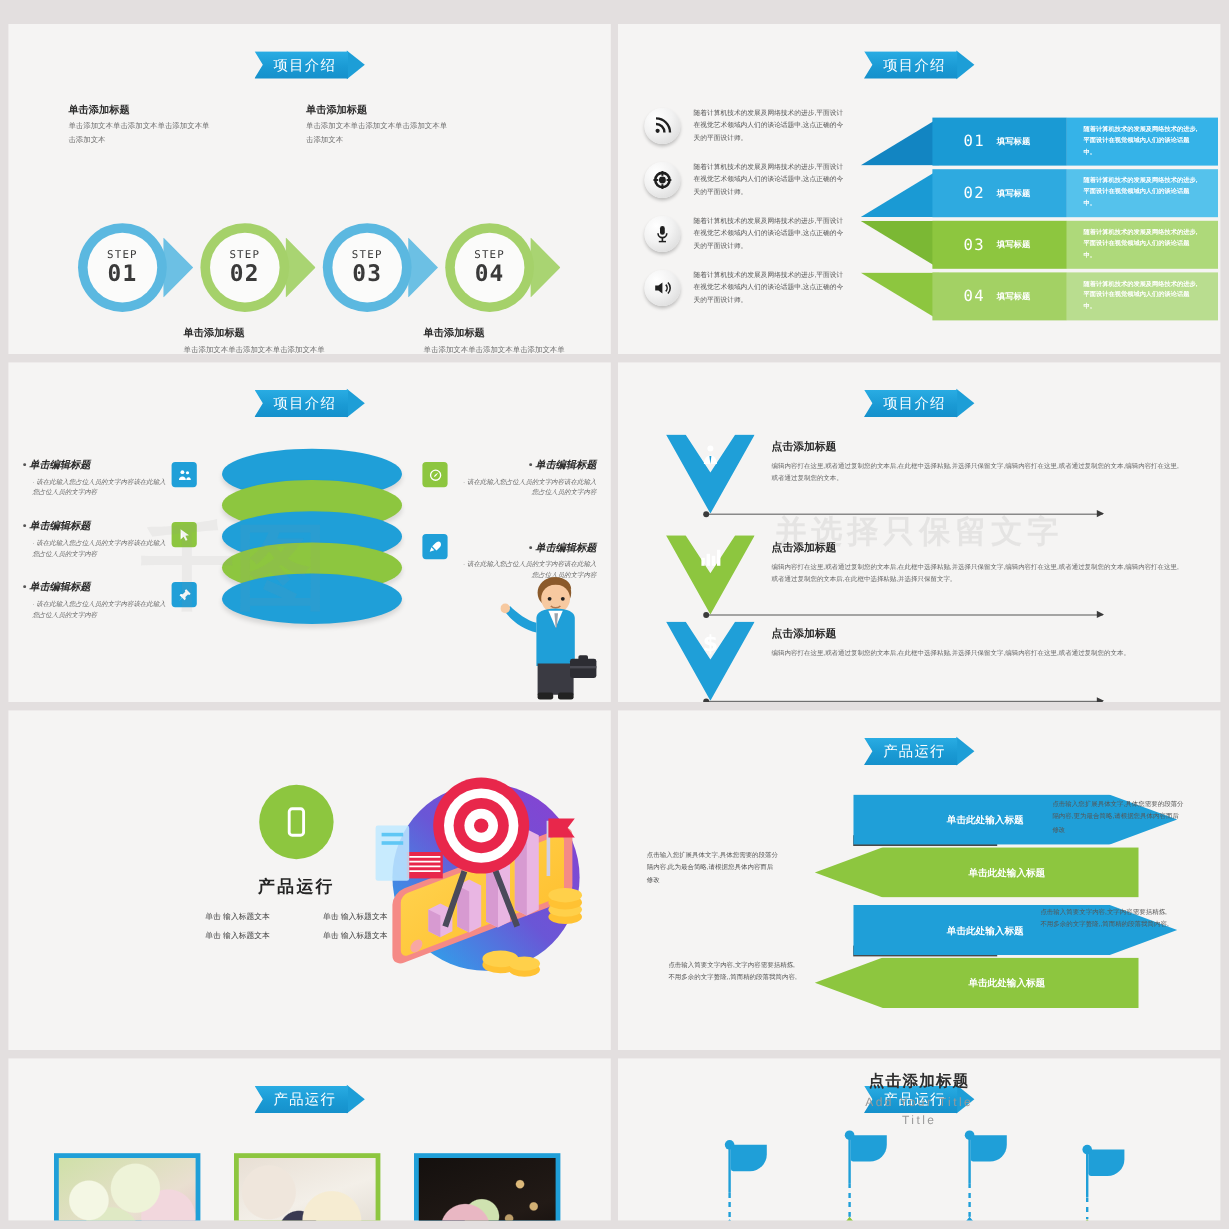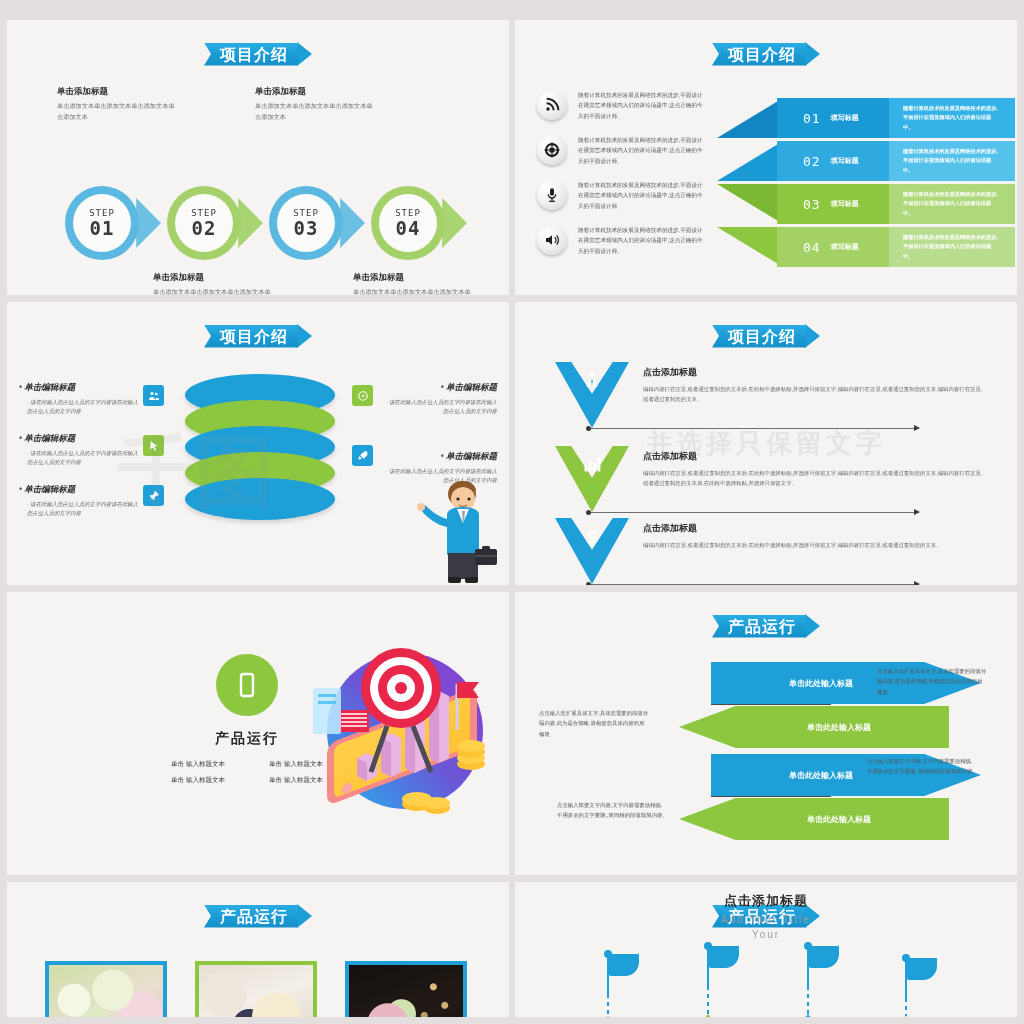--- a/index.html
+++ b/index.html
@@ -33,21 +33,21 @@
   .a1{grid-area:s1}.a2{grid-area:s2}.a3{grid-area:s3}.a4{grid-area:s4}
   .a5{grid-area:s5}.a6{grid-area:s6}.a7{grid-area:s7}.a8{grid-area:s8}
 
   
   .ribbon {
     position:absolute; left:50%; transform:translateX(-50%);
     height:24px; display:flex; align-items:center;
   }
   .rib-body {
     background:linear-gradient(180deg,#29ace3 0%,#1a9ad4 55%,#1590cb 100%);
-    color:#fff; font-size:16px; font-weight:bold; letter-spacing:1px;
+    color:#fff; font-size:12px; font-weight:normal; letter-spacing:1px;
     padding:3px 10px 4px 16px; height:23px; line-height:17px;
     position:relative;
     clip-path: polygon(0 0, 100% 0, 100% 100%, 0 100%, 7px 50%);
   }
   .rib-arrow {
     width:0;height:0;
     border-top:12px solid transparent;
     border-bottom:12px solid transparent;
     border-left:15px solid #1d9ed7;
     margin-left:-1px;
@@ -663,21 +663,21 @@
   <div class="slide right a8">
     <div class="ribbon" style="top:22px">
       <div class="rib-body">产品运行</div>
       <div class="rib-arrow"></div>
     </div>
 
     <div class="big-title">
       <div class="bt">点击添加标题</div>
       <div class="bs">
         <span>Add Your Title</span><br>
-        <span>Your</span>
+        <span>Title</span>
       </div>
     </div>
 
     <div class="flagwrap" style="left:88px;top:68px">
       <div class="flag">
         <div class="knob"></div>
         <div class="pole"></div>
         <div class="cloth"></div>
       </div>
       <div class="dash" style="left:4px;top:44px;height:22px"></div>

